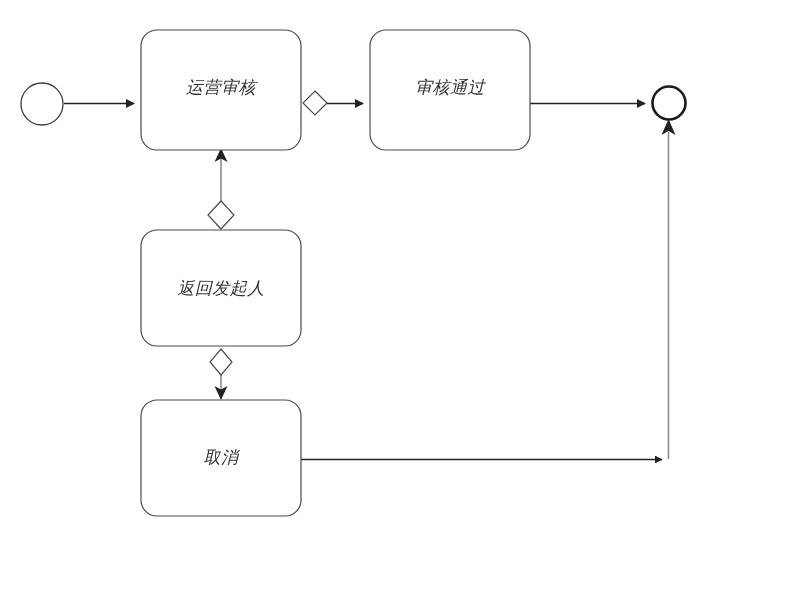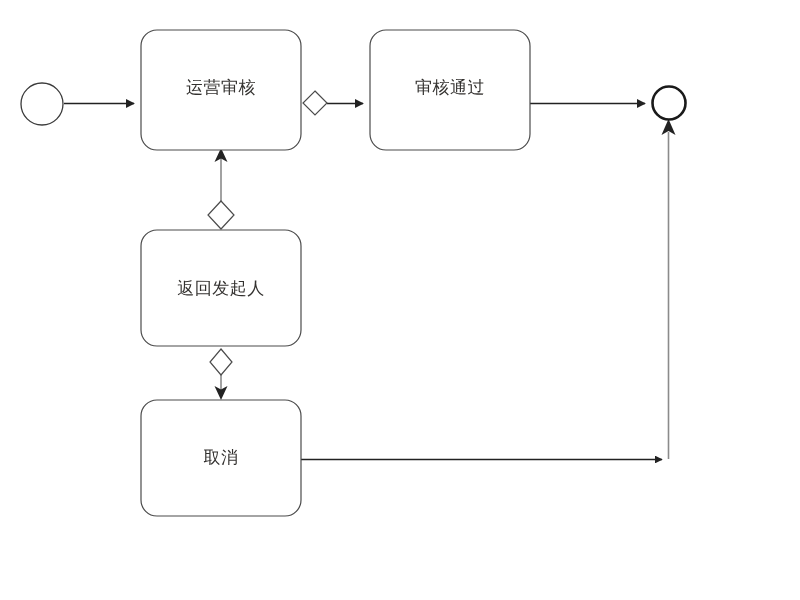--- a/index.html
+++ b/index.html
@@ -11,20 +11,21 @@
     width: 800px;
     height: 600px;
     overflow: hidden;
     font-family: "Liberation Sans", "DejaVu Sans", sans-serif;
   }
   #canvas {
     position: relative;
     width: 800px;
     height: 600px;
     background: #ffffff;
+    font-style: italic;
   }
   #flow-svg {
     position: absolute;
     left: 0;
     top: 0;
     width: 800px;
     height: 600px;
   }
   .node-label {
     font-family: "Liberation Sans", "DejaVu Sans", sans-serif;

